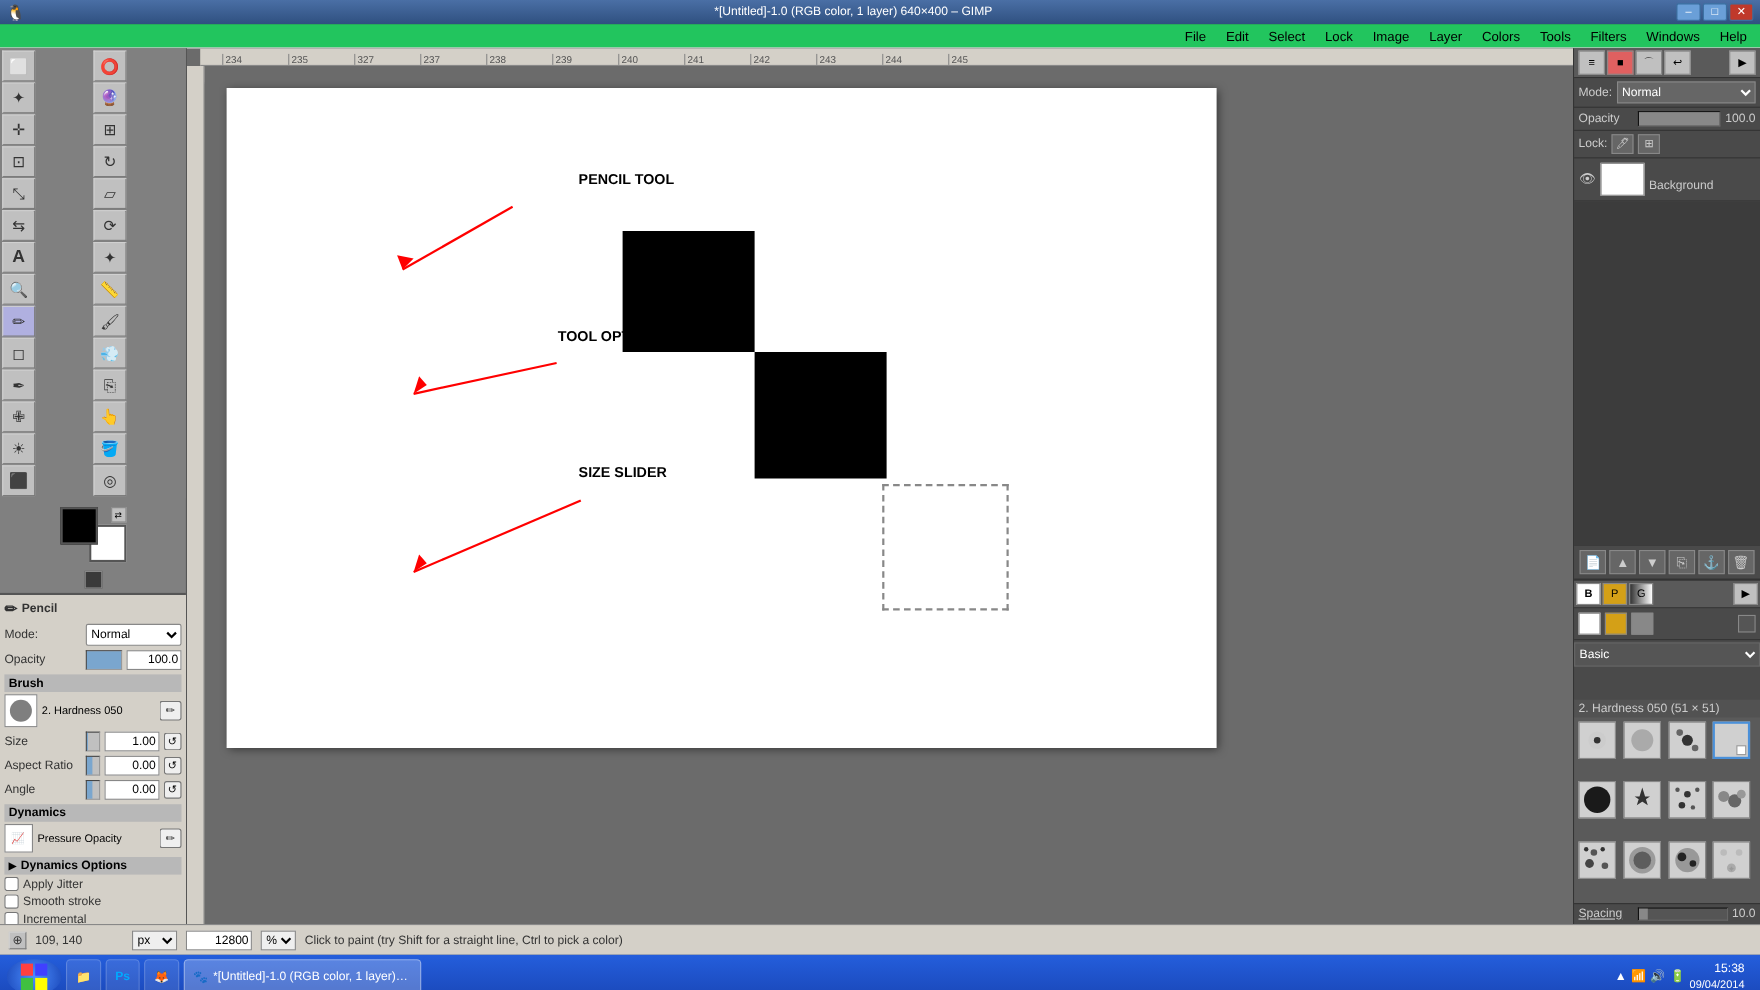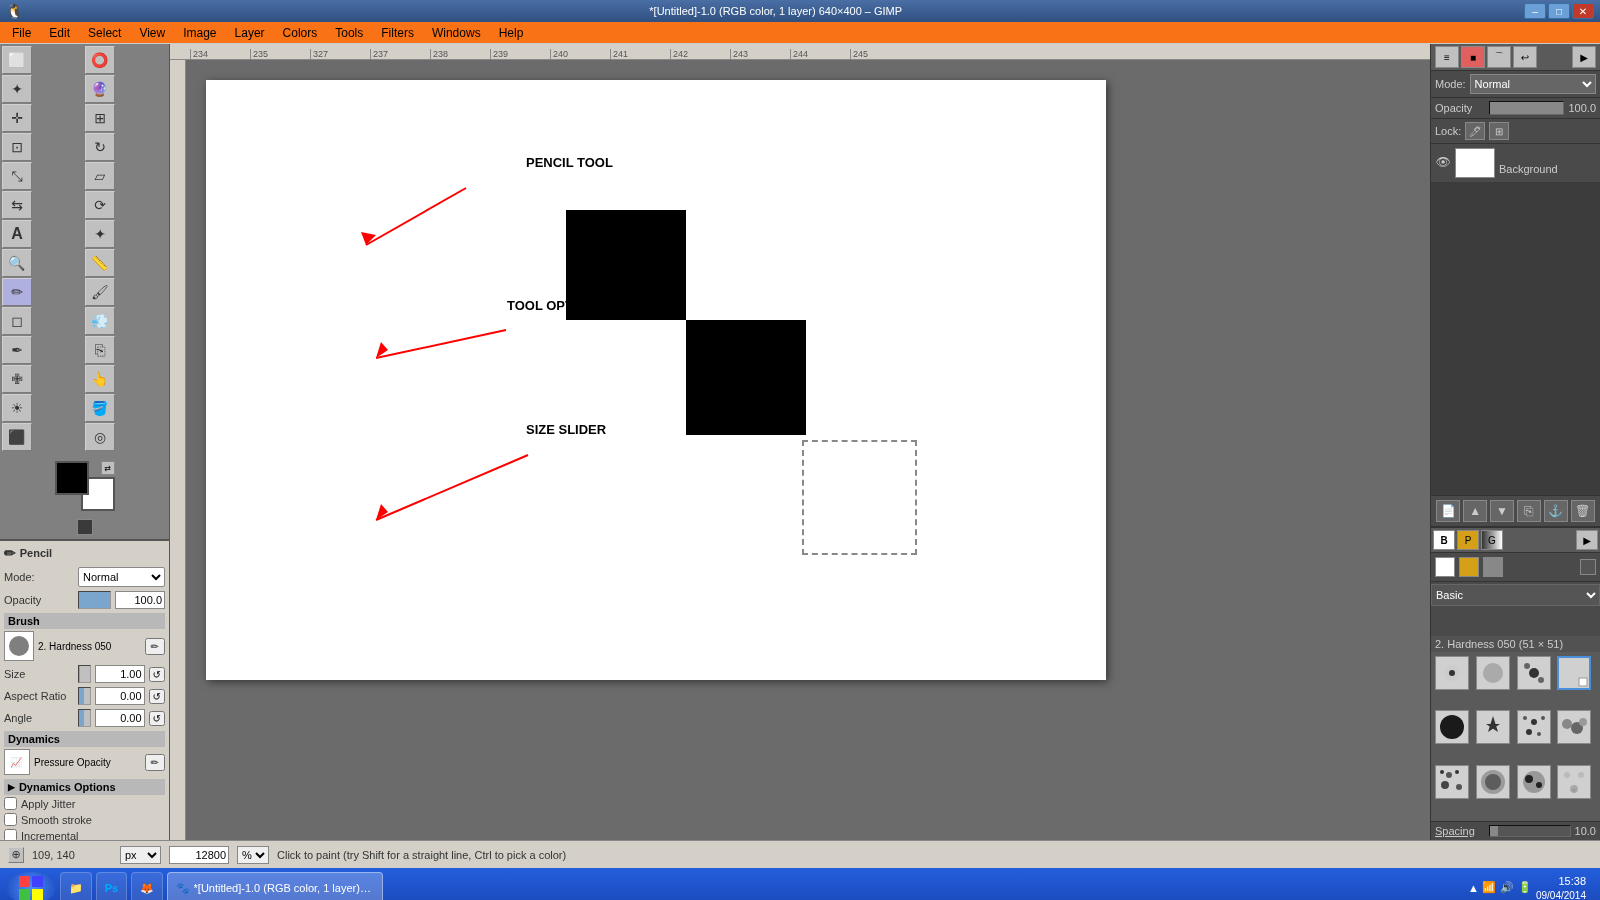--- a/index.html
+++ b/index.html
@@ -14,22 +14,22 @@
     #titlebar .win-controls { display: flex; gap: 2px; }
     #titlebar .win-btn {
       width: 22px; height: 16px; background: #6a9fd8; border: 1px solid #3a6fa0;
       color: white; font-size: 10px; display: flex; align-items: center; justify-content: center;
       cursor: pointer; border-radius: 2px;
     }
     #titlebar .win-btn.close { background: #c0392b; }
 
     
     #menubar {
-      width: 100%; height: 22px; background: #f97316; border-bottom: 1px solid #ccc;
-      display: flex; align-items: center; padding: 0 4px; gap: 2px;
+      width: 100%; height: 22px; background: #22c55e; border-bottom: 1px solid #ccc;
+      display: flex; align-items: center; padding: 0 4px; gap: 2px; justify-content: flex-end;
     }
     .menu-item {
       padding: 2px 8px; cursor: pointer; font-size: 12px; color: #000;
       border-radius: 2px;
     }
 
     
     #main-layout {
       display: flex; width: 100%; height: calc(900px - 22px - 22px - 30px - 30px);
     }
@@ -113,21 +113,21 @@
       font-size: 11px; color: #333;
     }
 
     
     #canvas-area {
       flex: 1; background: #6b6b6b; position: relative; overflow: hidden;
       display: flex; flex-direction: column;
     }
     .ruler-h {
       height: 16px; background: #d4d0c8; border-bottom: 1px solid #888;
-      position: relative; overflow: hidden; display: flex; align-items: center;
+      position: relative; overflow: hidden; display: flex; align-items: center; margin-left: 12px;
     }
     .ruler-v {
       width: 16px; background: #d4d0c8; border-right: 1px solid #888;
       position: absolute; left: 0; top: 16px; bottom: 0;
     }
     #canvas-container {
       position: absolute; left: 16px; top: 16px; right: 0; bottom: 0;
       background: #6b6b6b; overflow: auto;
       display: flex; align-items: flex-start; justify-content: flex-start; padding: 20px;
     }
@@ -338,21 +338,21 @@
     <div class="win-btn">–</div>
     <div class="win-btn">□</div>
     <div class="win-btn close">✕</div>
   </div>
 </div>
 
 <div id="menubar">
   <div class="menu-item">File</div>
   <div class="menu-item">Edit</div>
   <div class="menu-item">Select</div>
-  <div class="menu-item">View</div>
+  <div class="menu-item">Lock</div>
   <div class="menu-item">Image</div>
   <div class="menu-item">Layer</div>
   <div class="menu-item">Colors</div>
   <div class="menu-item">Tools</div>
   <div class="menu-item">Filters</div>
   <div class="menu-item">Windows</div>
   <div class="menu-item">Help</div>
 </div>
 
 <div id="main-layout">

